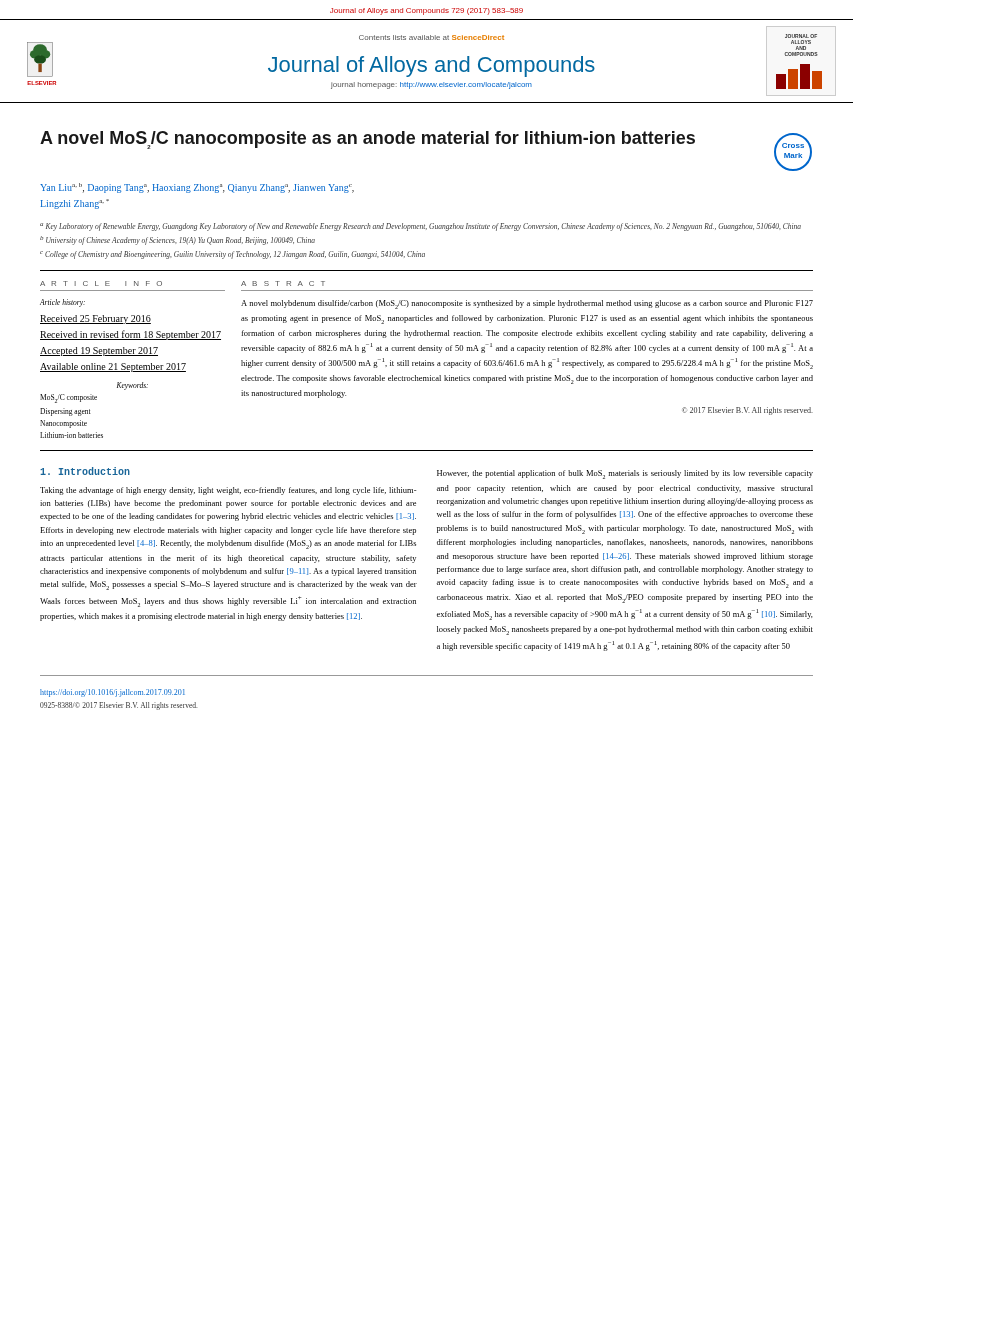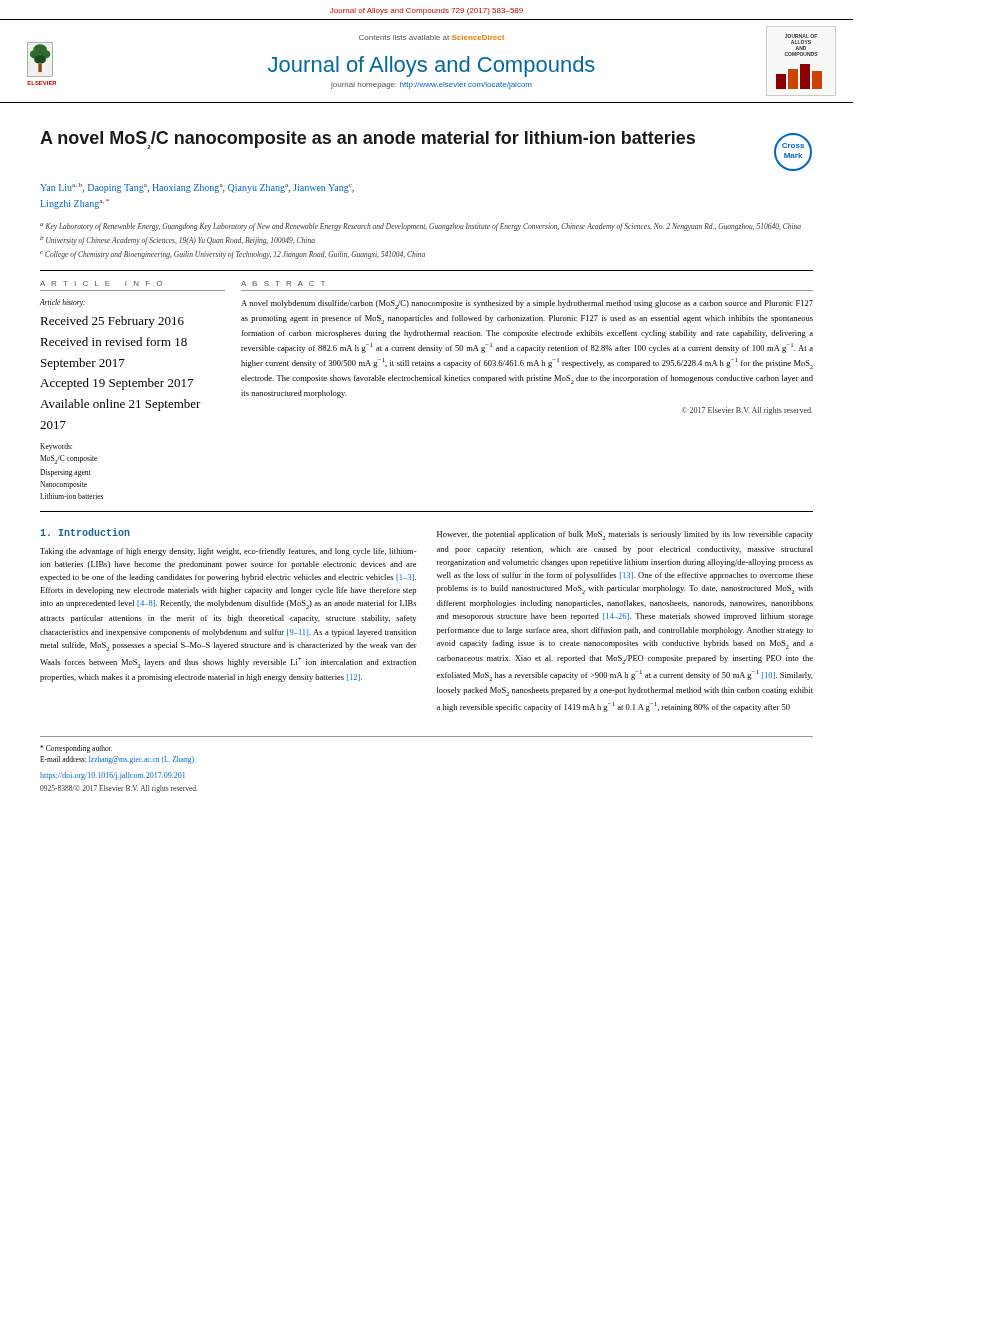--- a/index.html
+++ b/index.html
@@ -201,32 +201,35 @@
     }
 
     .info-label {
       font-style: italic;
       font-size: 7.5px;
       display: block;
       margin-bottom: 2px;
     }
 
     .info-dates {
-      font-size: 13px;
+      font-size: 10px;
       line-height: 1.6;
+      text-decoration: underline;
     }
 
     .keywords-section {
       margin-top: 6px;
     }
 
     .keywords-label {
+      font-style: italic;
       font-size: 7.5px;
       display: block;
       margin-bottom: 2px;
+      text-align: center;
     }
 
     .keyword-item {
       font-size: 7.5px;
       line-height: 1.6;
     }
 
     
     .abstract-text {
       font-size: 8.5px;
@@ -469,25 +472,20 @@
             of 1419 mA h g<sup>−1</sup> at 0.1 A g<sup>−1</sup>, retaining 80% of the capacity after 50
           </div>
         </div>
 
       </div>
     </div>
 
     <div class="footer-area">
       <div class="two-col-body">
         <div class="body-col">
-          <div class="footnote-text">
-            <span>* Corresponding author.</span><br>
-            <span>E-mail address:</span>
-            <span style="color:#0066cc;">lzzhang@ms.giec.ac.cn (L. Zhang).</span>
-          </div>
           <a class="doi-link">https://doi.org/10.1016/j.jallcom.2017.09.201</a>
           <div class="issn-text">0925-8388/© 2017 Elsevier B.V. All rights reserved.</div>
         </div>
         <div class="body-col"></div>
       </div>
     </div>
 
   </div>
 </div>
 

